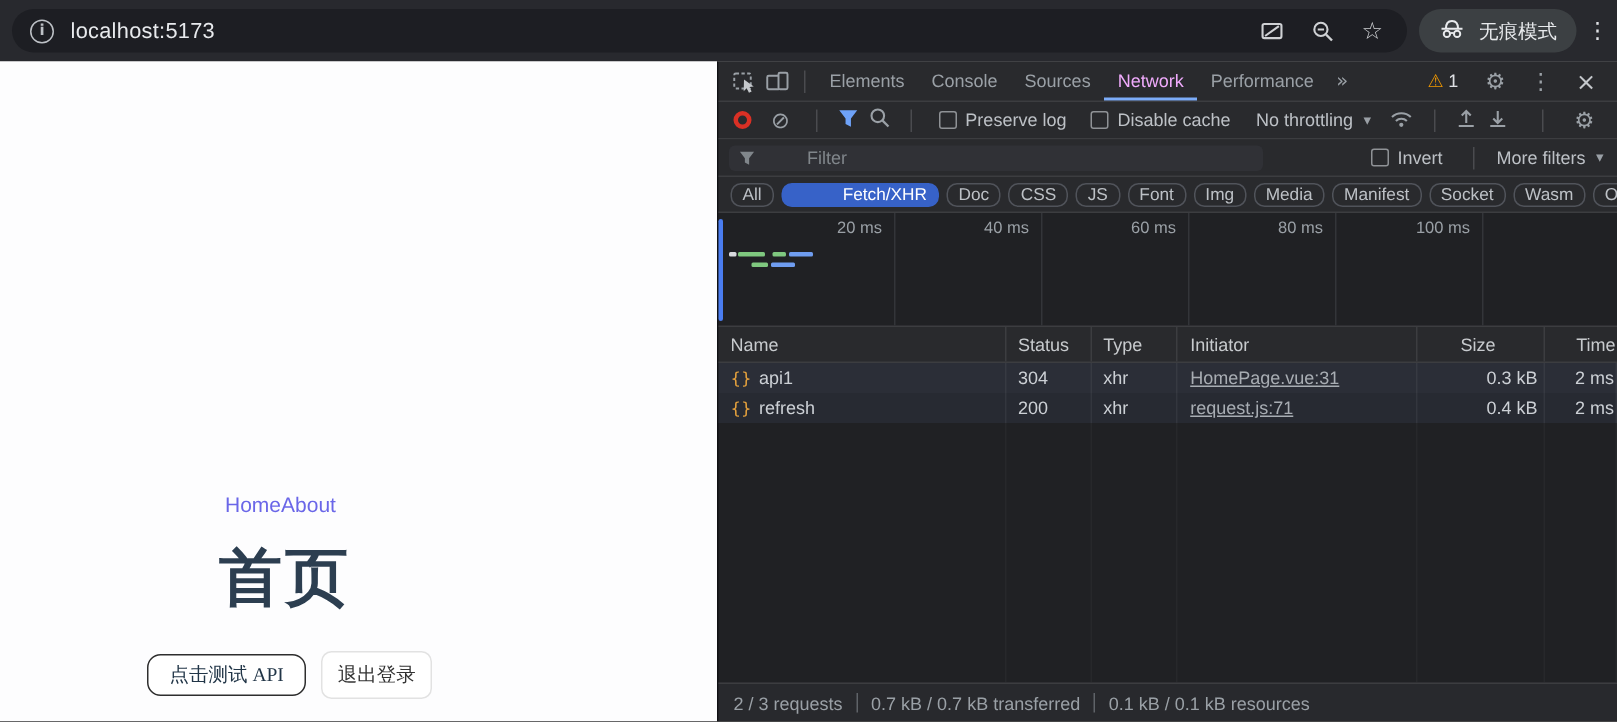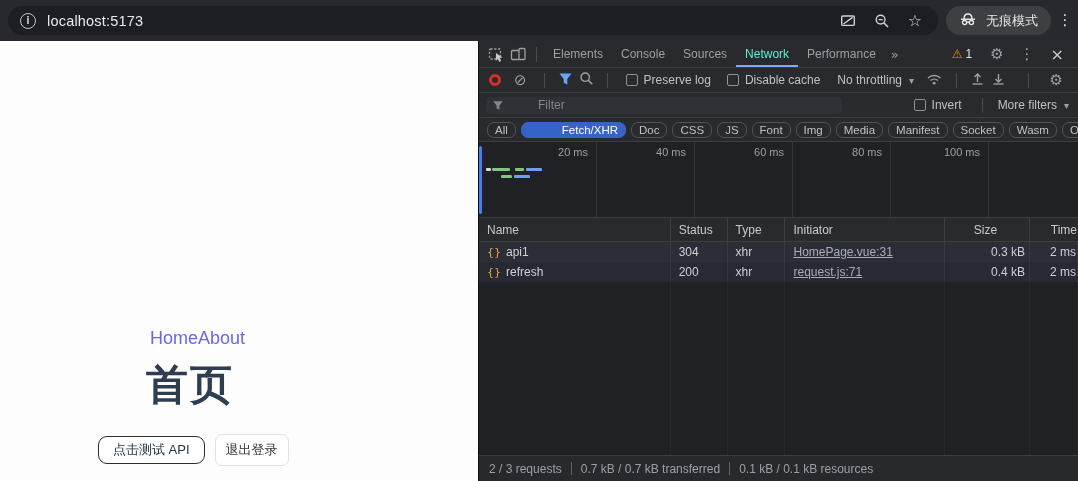--- a/index.html
+++ b/index.html
@@ -19,42 +19,42 @@
   .omni-icons svg { display:block; }
   .star-glyph { color:#cfd1d4; font-size:16px; line-height:16px; font-family:"DejaVu Sans",sans-serif; }
   .incog-badge { position:absolute; left:946px; top:6px; height:29px; border-radius:15px;
                  background:#3c4043; color:#e8eaed; display:flex; gap:9px; padding:0 13px;
                  font-size:13px; align-items:center; }
   .menu-dots { position:absolute; left:1056px; top:11px; width:18px; text-align:center;
                color:#dfe1e5; font-size:15px; line-height:18px; font-family:"DejaVu Sans",sans-serif; }
 
   
   .page { position:absolute; left:0; top:41px; width:478px; height:440px; background:#fdfdfe; }
-  .page-nav { position:absolute; left:150px; top:287px; font-size:18px; }
+  .page-nav { position:absolute; left:150px; top:287px; font-size:14px; }
   .page-nav a { color:#6a66e8; text-decoration:none; cursor:pointer; }
   .page-heading { position:absolute; left:146px; top:316px; font-size:42px; font-weight:bold;
                   color:#2c3e50; letter-spacing:2px; }
   .page-btns { position:absolute; left:98px; top:393px; display:flex; gap:10px; align-items:center; }
   .btn-api { border:1.5px solid #2e2e2e; border-radius:9px; background:#fff; padding:4px 14px;
-             font-size:13px; color:#213547; font-family:Liberation Sans, sans-serif; cursor:pointer; }
+             font-size:13px; color:#213547; font-family:Liberation Serif, serif; cursor:pointer; }
   .btn-logout { border:1px solid #e2e2e2; border-radius:7px; background:#fff; padding:6px 10px;
                 font-size:13px; color:#333; font-family:inherit; cursor:pointer; }
 
   
   .devtools { position:absolute; left:478px; top:41px; width:600px; height:440px; background:#202124;
               color:#9aa0a6; font-size:12px; border-left:1px solid #101114; display:flex; flex-direction:column; }
   .dt-row { display:flex; align-items:center; background:#292a2d; border-bottom:1px solid #3c3d40; flex:0 0 auto; }
   .vsep { width:1px; height:15px; background:#4a4b4f; margin:0 7px; flex:0 0 auto; }
   .glyph { font-family:"DejaVu Sans",sans-serif; }
 
   
   .dt-tabbar { height:27px; padding:0 6px; }
   .ticon { display:flex; align-items:center; justify-content:center; width:22px; height:22px; flex:0 0 auto; }
   .tab { padding:0 9px; height:26px; line-height:26px; color:#9aa0a6; cursor:pointer; white-space:nowrap; }
-  .tab.active { color:#5eead4; box-shadow:inset 0 -2px 0 #7cacf8; }
+  .tab.active { color:#f0abfc; box-shadow:inset 0 -2px 0 #7cacf8; }
   .more-tabs { color:#9aa0a6; padding:0 6px; font-size:13px; }
   .dt-tab-spacer { flex:1; }
   .warn-badge { display:flex; align-items:center; gap:3px; margin-right:10px; }
   .warn-ic { color:#f29900; font-size:12px; }
   .warn-count { color:#dfe1e5; }
   .bar-ic { color:#9aa0a6; font-size:15px; padding:0 8px; cursor:pointer; }
   .close-ic { font-size:16px; color:#c5c8cc; }
 
   
   .dt-toolbar { height:25px; padding:0 7px; gap:6px; }

